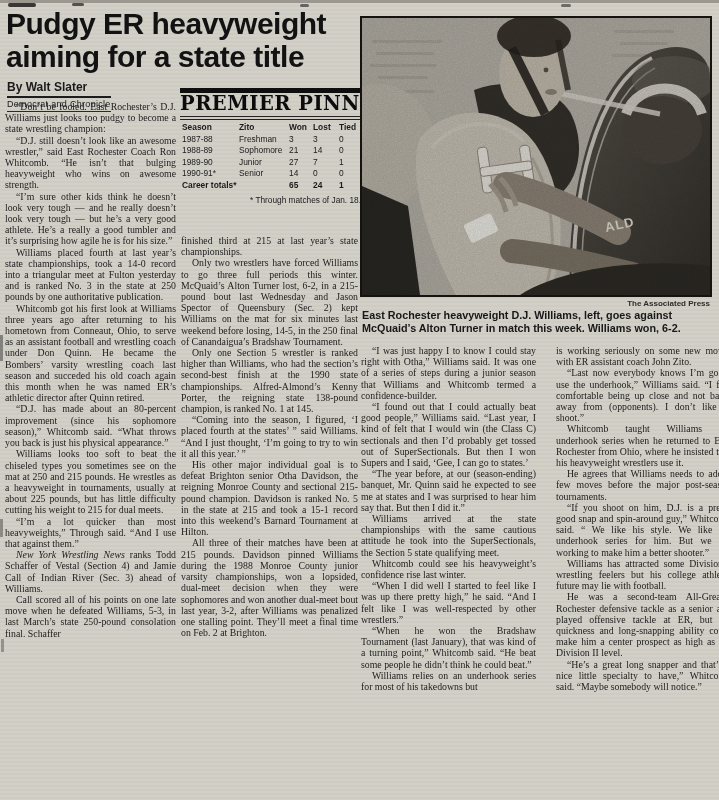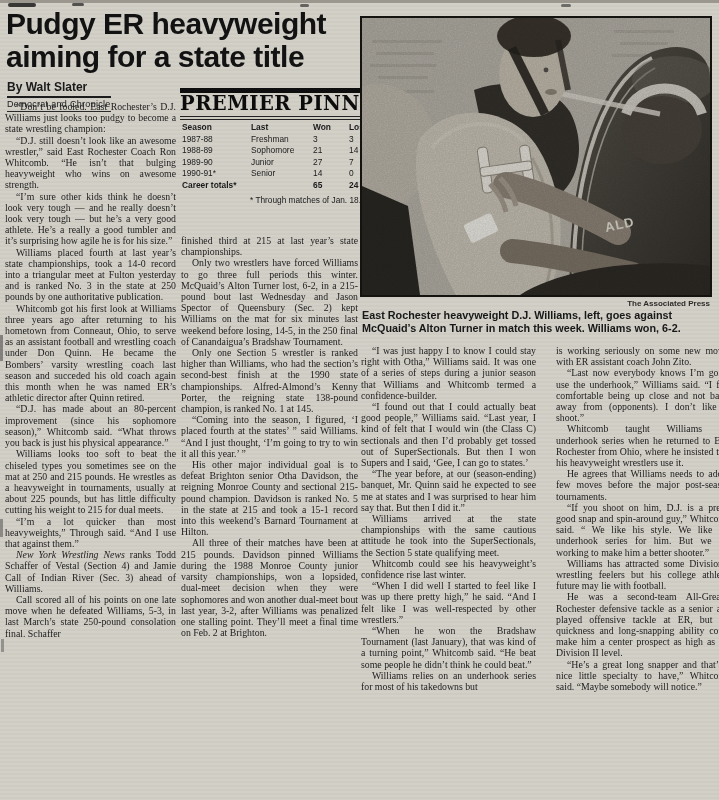--- a/index.html
+++ b/index.html
@@ -28,21 +28,21 @@
   .col p em{font-style:italic;}
   
   #ppbox{left:180px;top:85px;width:183px;height:145px;overflow:hidden;
     font-family:"Liberation Sans",sans-serif;color:#1b1b1b;}
   #pp-topbar{height:5px;background:#0e0e0e;}
   #pp-title{font-family:"DejaVu Serif",serif;font-weight:700;font-size:19.5px;
     letter-spacing:.5px;line-height:22px;color:#0c0c0c;white-space:nowrap;}
   .pp-rule{height:1px;background:#222;margin:1px 0 2px 0;}
   #pp-intro{font-size:8.3px;line-height:10px;color:#222;margin:1px 2px 2px 2px;}
   .pp-table{font-size:8.4px;margin:1px 2px 0 2px;}
-  .pp-row{display:grid;grid-template-columns:57px 50px 24px 26px 1fr;line-height:11.6px;gap:12px;}
+  .pp-row{display:grid;grid-template-columns:57px 50px 24px 26px 1fr;line-height:11.6px;}
   .pp-head span{font-weight:700;}
   .pp-career span{font-weight:700;}
   .pp-career .pp-span2{grid-column:1/3;white-space:nowrap;}
   #pp-foot{font-size:8.3px;text-align:right;margin:3px 2px 2px 0;}
   
   #photo{left:360px;top:13px;width:348px;height:277px;border:2px solid #15130f;background:#b3afa6;}
   #credit{left:362px;top:296px;width:348px;text-align:right;font-family:"Liberation Sans",sans-serif;
     font-size:8px;font-weight:700;color:#2e2c28;}
   #caption{left:362px;top:306px;width:348px;font-family:"Liberation Sans",sans-serif;
     font-size:10.8px;line-height:13px;font-weight:700;color:#181818;}
@@ -71,21 +71,21 @@
   <div class="abs" id="byl-rule2"></div>
 
   <div class="abs" id="ppbox">
     <div id="pp-topbar"></div>
     <div id="pp-title">PREMIER PINNER</div>
     <div class="pp-rule"></div>
     <div class="pp-rule"></div>
     <div class="pp-table">
       <div class="pp-row pp-head">
         <span>Season</span>
-        <span>Last</span>
+        <span>Zito</span>
         <span>Won</span>
         <span>Lost</span>
         <span>Tied</span>
       </div>
       <div class="pp-row">
         <span>1987-88</span>
         <span>Freshman</span>
         <span>3</span>
         <span>3</span>
         <span>0</span>

